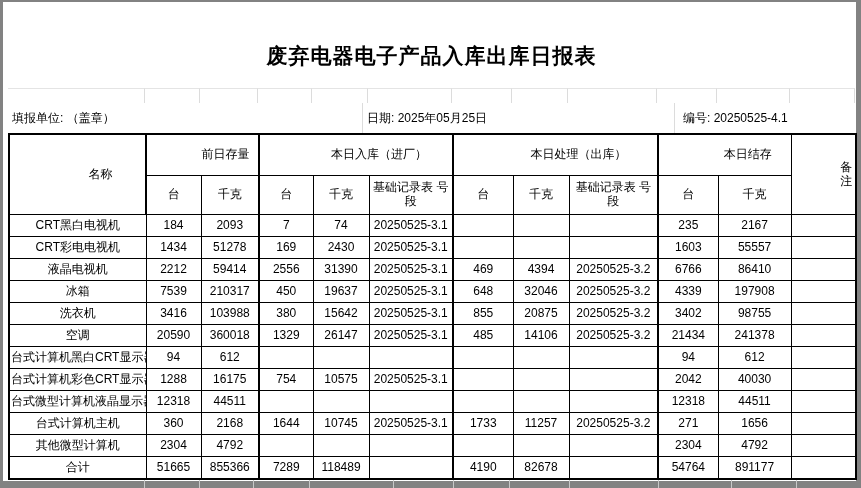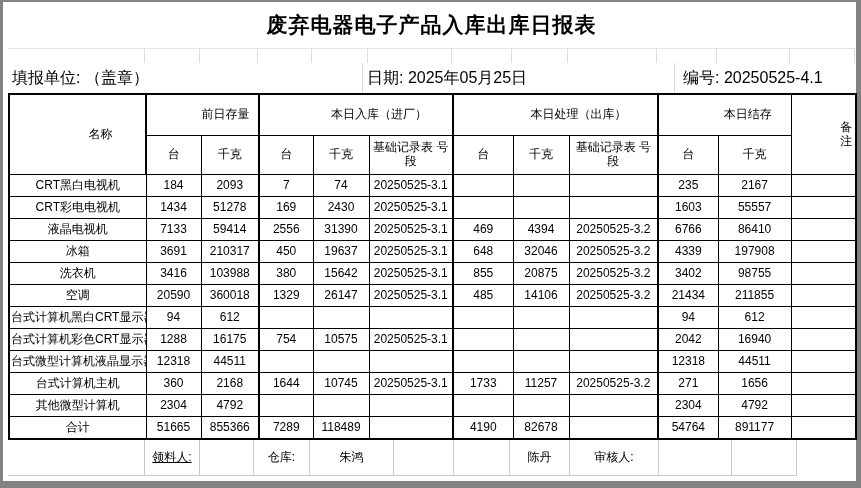--- a/index.html
+++ b/index.html
@@ -12,32 +12,32 @@
     overflow:hidden;
   }
   .sheet{
     position:absolute;left:3px;top:2px;width:853px;height:479px;
     background:#ffffff;
   }
   .inner{margin-left:5px;width:847px;}
 
   
   .title-row{
-    height:46px;display:flex;align-items:center;justify-content:center;
+    height:46px;display:flex;align-items:flex-start;justify-content:center;margin-top:40px;
   }
   .title-row .title{
     font-size:21px;font-weight:bold;letter-spacing:1px;white-space:nowrap;
   }
 
   
   .spacer-row{height:15px;display:flex;}
   .spacer-row .sc{border-right:1px solid #dcdcdc;border-top:1px solid #e4e4e4;height:100%;box-sizing:border-box;}
 
   
-  .info-row{height:30px;display:flex;align-items:center;font-size:16px;}
+  .info-row{height:30px;display:flex;align-items:center;font-size:12px;}
   .info-row .ic{height:100%;display:flex;align-items:center;box-sizing:border-box;border-right:1px solid #dcdcdc;}
   .ic-unit{width:355px;padding-left:4px;}
   .ic-date{width:312px;padding-left:4px;}
   .ic-num{flex:1;padding-left:8px;border-right:none !important;}
 
   
   table.report{
     border-collapse:collapse;table-layout:fixed;width:847px;
     border:2px solid #000;
   }
@@ -159,35 +159,35 @@
             <td class="c-rec">20250525-3.1</td>
             <td class="gs"></td>
             <td></td>
             <td class="c-rec"></td>
             <td class="gs">1603</td>
             <td>55557</td>
             <td></td>
           </tr>
           <tr>
             <td class="c-name">液晶电视机</td>
-            <td>7133</td>
+            <td>2212</td>
             <td>59414</td>
             <td class="gs">2556</td>
             <td>31390</td>
             <td class="c-rec">20250525-3.1</td>
             <td class="gs">469</td>
             <td>4394</td>
             <td class="c-rec">20250525-3.2</td>
             <td class="gs">6766</td>
             <td>86410</td>
             <td></td>
           </tr>
           <tr>
             <td class="c-name">冰箱</td>
-            <td>3691</td>
+            <td>7539</td>
             <td>210317</td>
             <td class="gs">450</td>
             <td>19637</td>
             <td class="c-rec">20250525-3.1</td>
             <td class="gs">648</td>
             <td>32046</td>
             <td class="c-rec">20250525-3.2</td>
             <td class="gs">4339</td>
             <td>197908</td>
             <td></td>
@@ -210,21 +210,21 @@
             <td class="c-name">空调</td>
             <td>20590</td>
             <td>360018</td>
             <td class="gs">1329</td>
             <td>26147</td>
             <td class="c-rec">20250525-3.1</td>
             <td class="gs">485</td>
             <td>14106</td>
             <td class="c-rec">20250525-3.2</td>
             <td class="gs">21434</td>
-            <td>211855</td>
+            <td>241378</td>
             <td></td>
           </tr>
           <tr>
             <td class="c-name">台式计算机黑白CRT显示器</td>
             <td>94</td>
             <td>612</td>
             <td class="gs"></td>
             <td></td>
             <td class="c-rec"></td>
             <td class="gs"></td>
@@ -238,21 +238,21 @@
             <td class="c-name">台式计算机彩色CRT显示器</td>
             <td>1288</td>
             <td>16175</td>
             <td class="gs">754</td>
             <td>10575</td>
             <td class="c-rec">20250525-3.1</td>
             <td class="gs"></td>
             <td></td>
             <td class="c-rec"></td>
             <td class="gs">2042</td>
-            <td>16940</td>
+            <td>40030</td>
             <td></td>
           </tr>
           <tr>
             <td class="c-name">台式微型计算机液晶显示器</td>
             <td>12318</td>
             <td>44511</td>
             <td class="gs"></td>
             <td></td>
             <td class="c-rec"></td>
             <td class="gs"></td>

